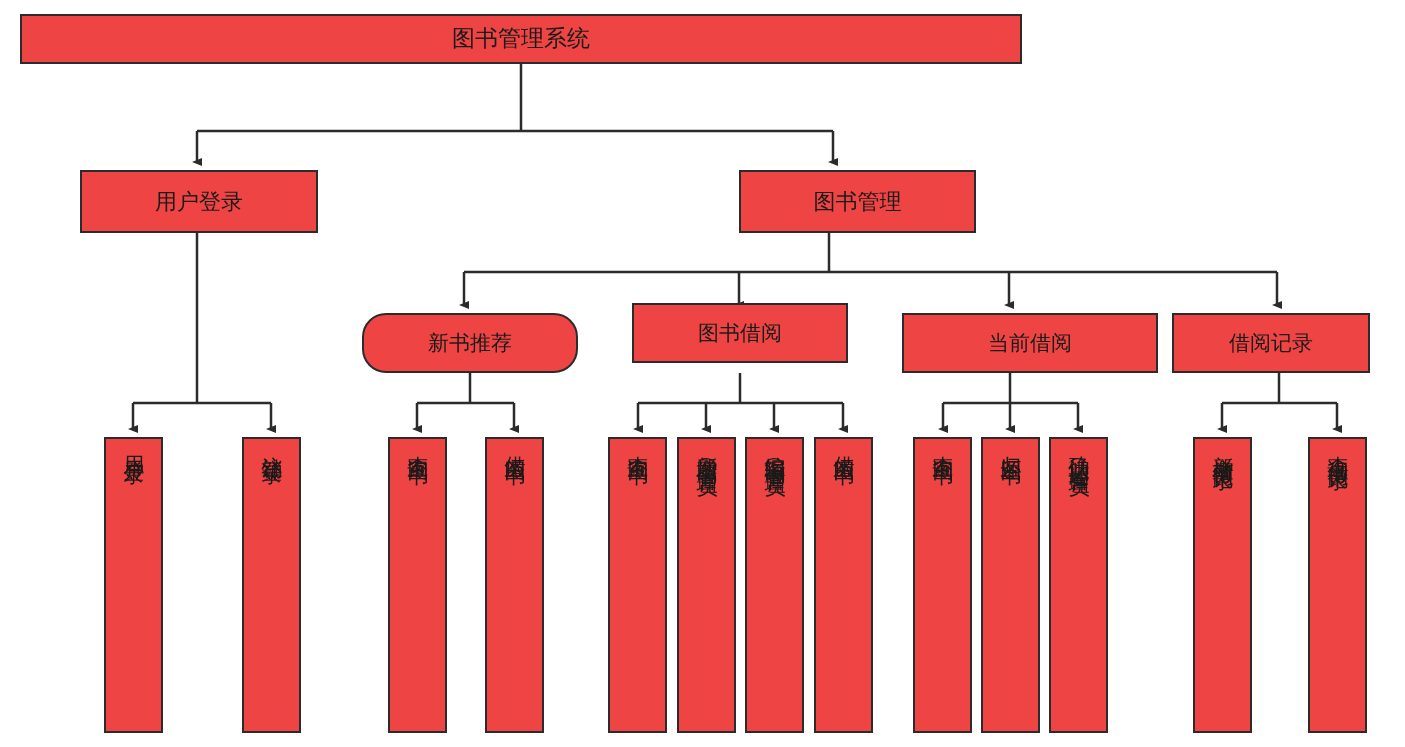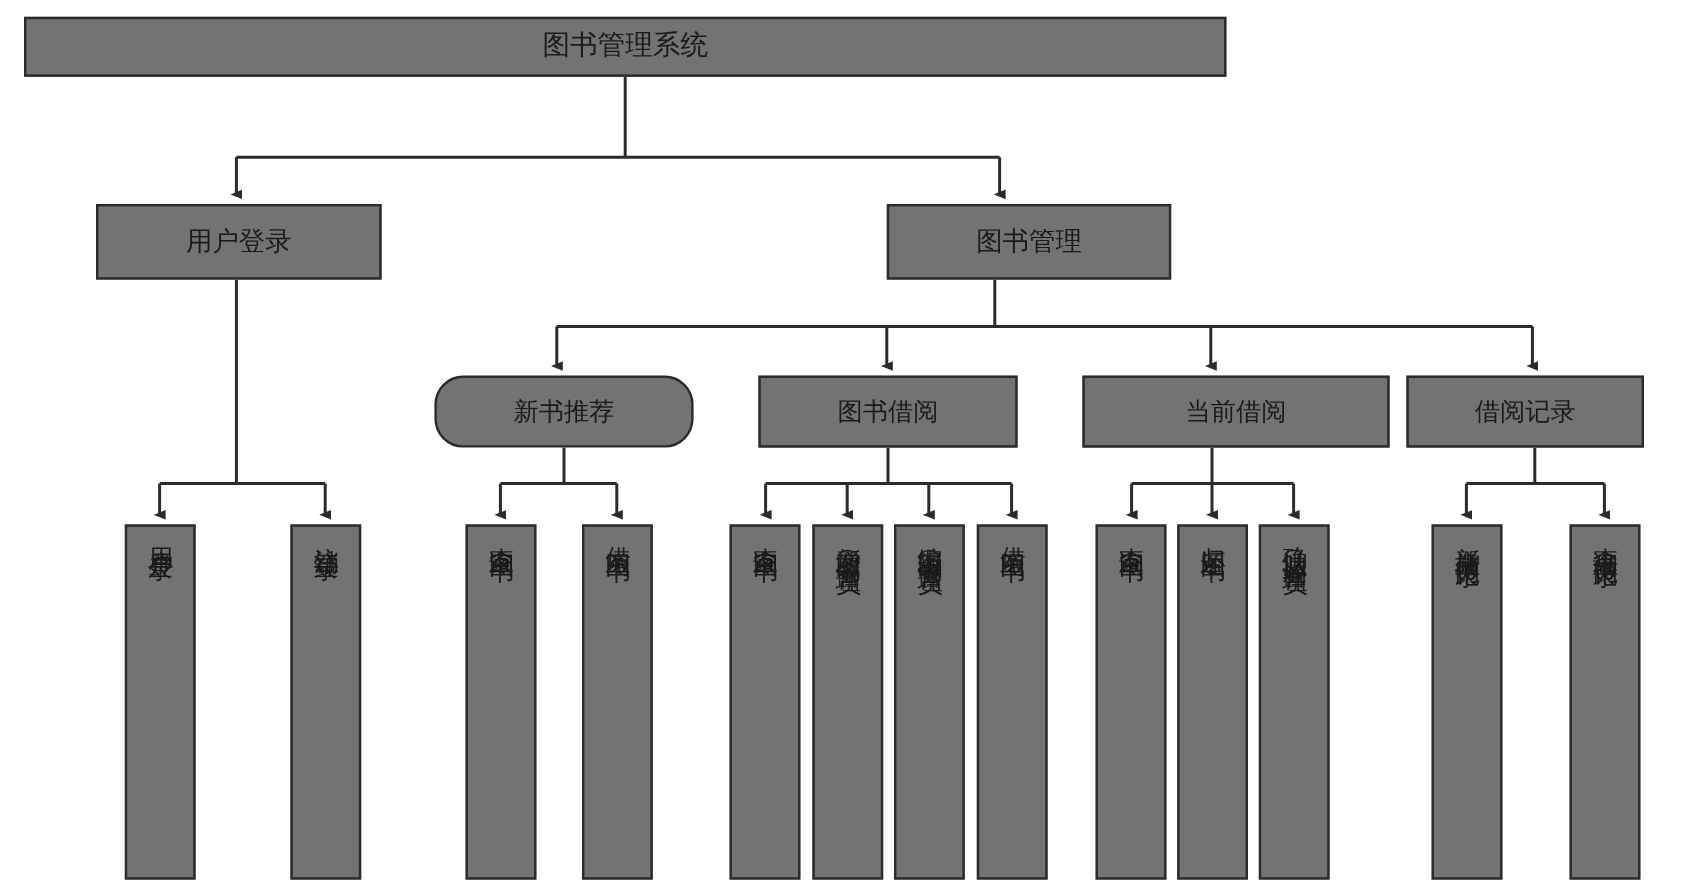--- a/index.html
+++ b/index.html
@@ -9,21 +9,21 @@
     background:#ffffff;
     font-family:"DejaVu Sans","Liberation Sans",sans-serif;
     overflow:hidden;
   }
   #canvas{position:relative;width:1405px;height:747px;}
   svg#edges{position:absolute;left:0;top:0;width:1405px;height:747px;}
 
   .node{
     position:absolute;
     box-sizing:border-box;
-    background:#737373;
+    background:#ef4444;
     border:2.5px solid #2b2b2b;
     display:flex;
     align-items:center;
     justify-content:center;
     color:#1a1a1a;
   }
   .node .label{
     display:block;
     text-align:center;
     line-height:1.18;
@@ -124,21 +124,21 @@
   <div class="node n-l2" style="left:80px;top:170px;width:238px;height:63px;">
     <span class="label">用户登录</span>
   </div>
   <div class="node n-l2" style="left:711px;top:170px;width:237px;height:63px;margin-left:28px;">
     <span class="label">图书管理</span>
   </div>
 
   <div class="node n-l3" style="left:362px;top:313px;width:216px;height:60px;border-radius:24px;">
     <span class="label">新书推荐</span>
   </div>
-  <div class="node n-l3" style="left:632px;top:313px;width:216px;height:60px;">
+  <div class="node n-l3" style="left:632px;top:303px;width:216px;height:60px;">
     <span class="label">图书借阅</span>
   </div>
   <div class="node n-l3" style="left:902px;top:313px;width:256px;height:60px;">
     <span class="label">当前借阅</span>
   </div>
   <div class="node n-l3" style="left:1172px;top:313px;width:198px;height:60px;">
     <span class="label">借阅记录</span>
   </div>
 
   <div class="node leaf" style="left:104px;top:437px;width:59px;height:296px;">

